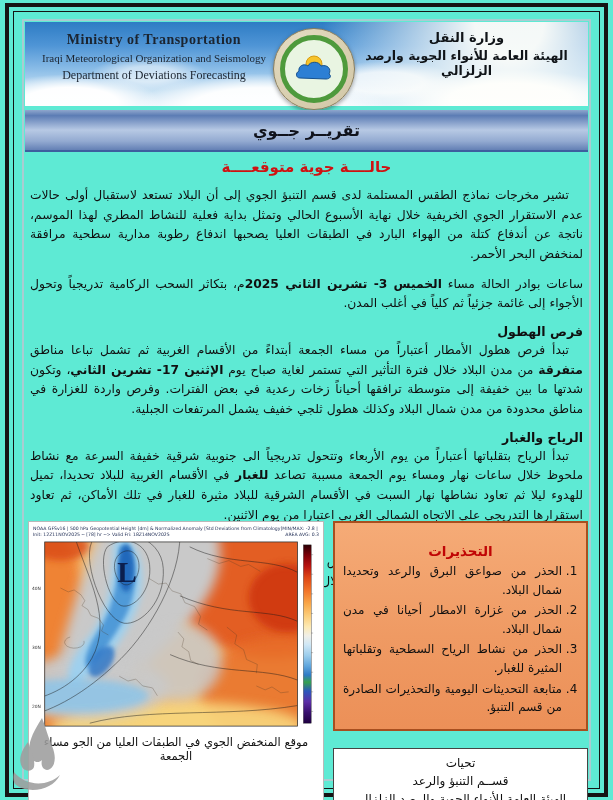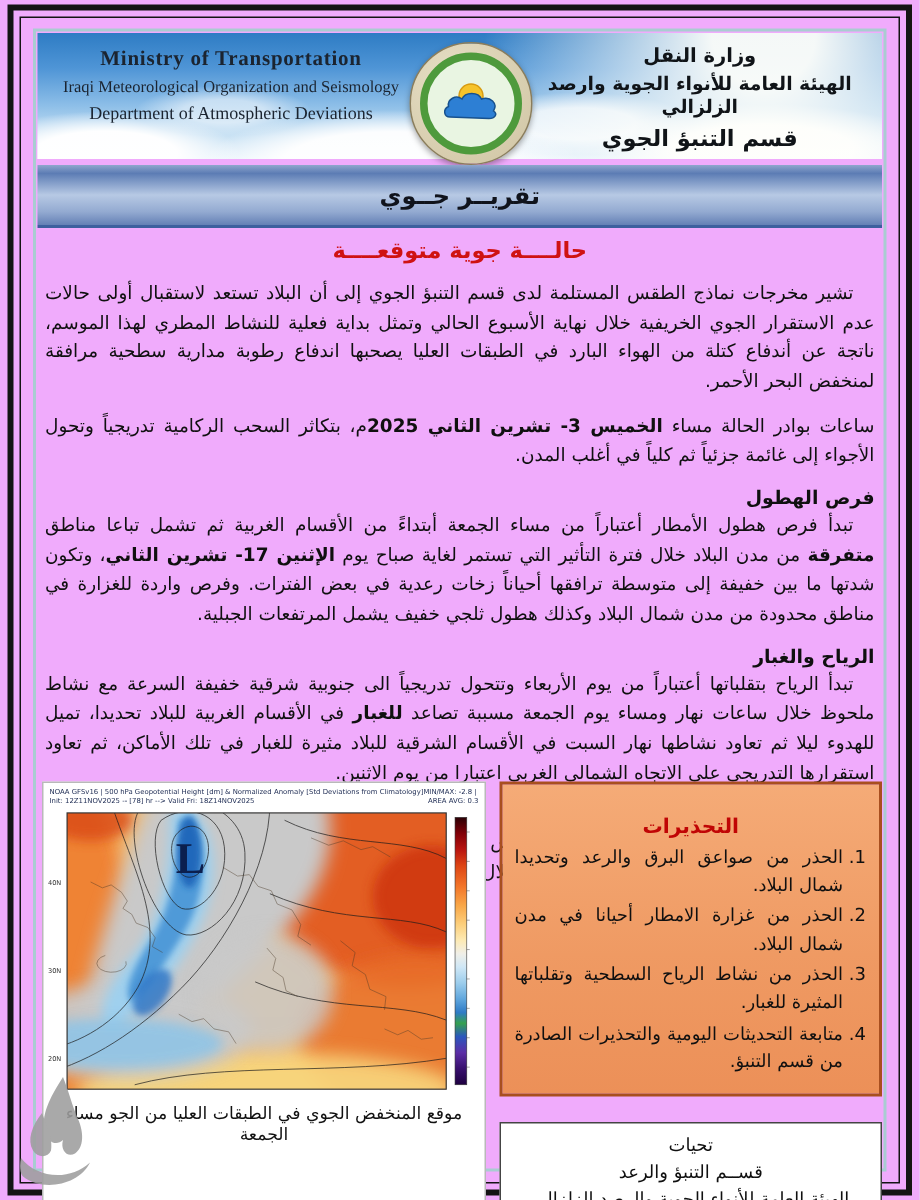--- a/index.html
+++ b/index.html
@@ -1,18 +1,18 @@
 <!DOCTYPE html>
 <html lang="ar"><head>
 <meta charset="utf-8">
 <style>
   html,body{margin:0;padding:0;}
   body{width:613px;height:800px;background:#e9e9e9;position:relative;
        font-family:"DejaVu Sans",sans-serif;}
-  .page{position:absolute;inset:0;background:#f0abfc;overflow:hidden;}
+  .page{position:absolute;inset:0;background:#5eead4;overflow:hidden;}
 
   
   .frame1{position:absolute;left:5px;top:3px;right:5px;bottom:3px;border:4px solid #141414;}
   .frame2{position:absolute;left:13px;top:11px;right:13px;bottom:11px;border:1.5px solid #141414;}
   .frame3{position:absolute;left:22px;top:19px;right:22px;bottom:19px;border:2px solid #a9ccd1;}
 
   
   .sky{position:absolute;left:25px;top:22px;width:563px;height:84px;
     background-image:
       radial-gradient(circle at 86% 2%, rgba(255,255,250,.95) 0 7%, rgba(255,255,250,0) 38%),
@@ -85,34 +85,33 @@
 <div class="page">
 
   <div class="frame1"></div>
   <div class="frame2"></div>
   <div class="frame3"></div>
 
   <div class="sky">
     <div class="hdr-en">
       <div class="e1">Ministry of Transportation</div>
       <div class="e2">Iraqi Meteorological Organization and Seismology</div>
-      <div class="e3">Department of Atmospheric Deviations</div>
+      <div class="e3">Department of Deviations Forecasting</div>
     </div>
     <div class="logo">
       <div class="ring2">
         <svg width="44" height="34" viewBox="0 0 44 34">
           <circle cx="22" cy="12" r="8" fill="#f6c32b" stroke="#d89b12" stroke-width="1"></circle>
           <path d="M8,26 C4,26 3,21 7,19 C6,14 12,11 16,14 C18,9 27,9 29,14 C35,12 40,17 37,22 C40,24 38,27 34,27 Z" fill="#2d7fd4" stroke="#17518e" stroke-width="1"></path>
         </svg>
       </div>
     </div>
     <div class="hdr-ar">
       <div class="a1">وزارة النقل</div>
       <div class="a2">الهيئة العامة للأنواء الجوية وارصد الزلزالي</div>
-      <div class="a3">قسم التنبؤ الجوي</div>
     </div>
   </div>
 
   <div class="titlebar">
     <span>تقريــر جــوي</span>
   </div>
 
   <div class="content">
     <div class="red-heading">حالــــة جوية متوقعــــة</div>
 

